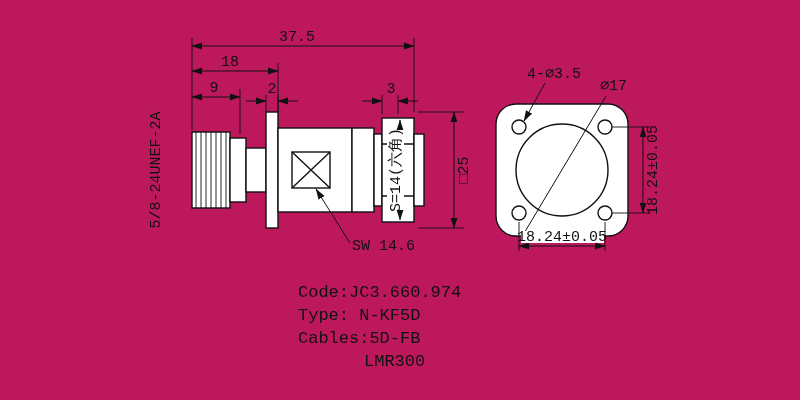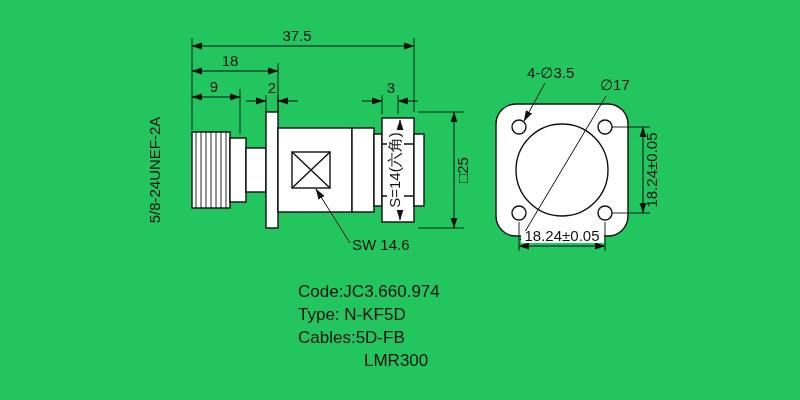--- a/index.html
+++ b/index.html
@@ -1,17 +1,17 @@
 <!DOCTYPE html>
 <html><head>
 <meta charset="utf-8">
 <style>
   html,body{margin:0;padding:0;background:#ffffff;}
-  .stage{position:relative;width:800px;height:400px;background:#22c55e;overflow:hidden;
-         font-family:Liberation Sans, sans-serif;}
+  .stage{position:relative;width:800px;height:400px;background:#be185d;overflow:hidden;
+         font-family:Liberation Mono, monospace;}
   svg{position:absolute;left:0;top:0;}
   .ol{fill:#ffffff;stroke:#111111;stroke-width:1.4;}
   .ln{fill:none;stroke:#111111;stroke-width:1.4;}
   .dl{fill:none;stroke:#111111;stroke-width:1;}
   .ext{fill:none;stroke:#111111;stroke-width:0.9;}
   text{fill:#111111;}
   .dimtxt{font-size:15px;}
   .notetxt{font-size:17px;}
   .bg{fill:#ffffff;stroke:none;}
 </style>

